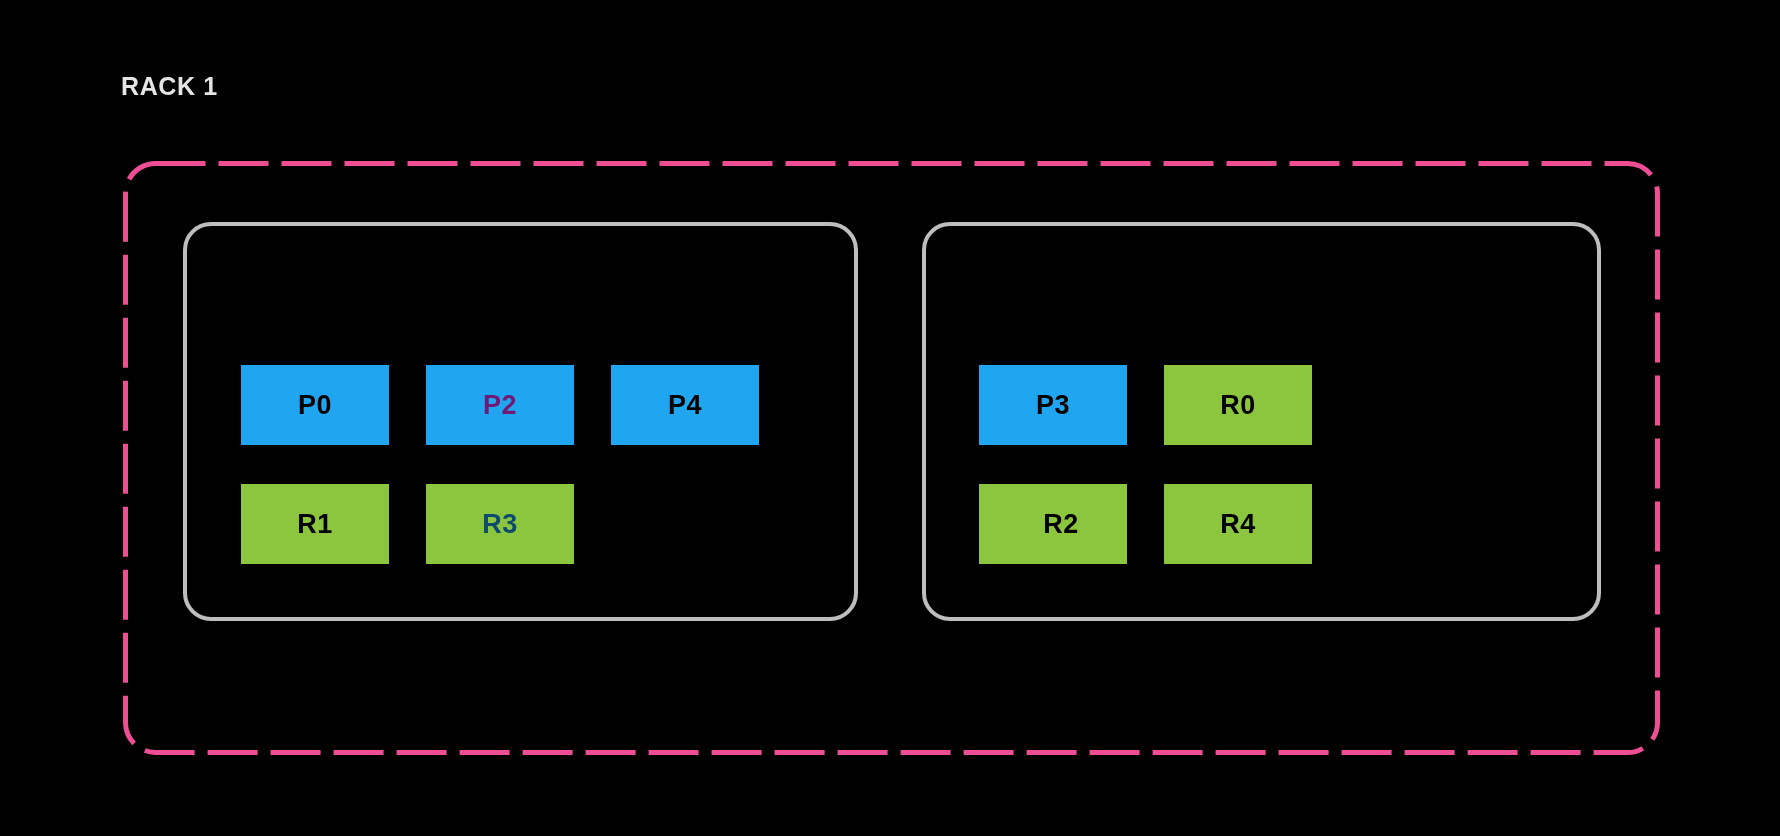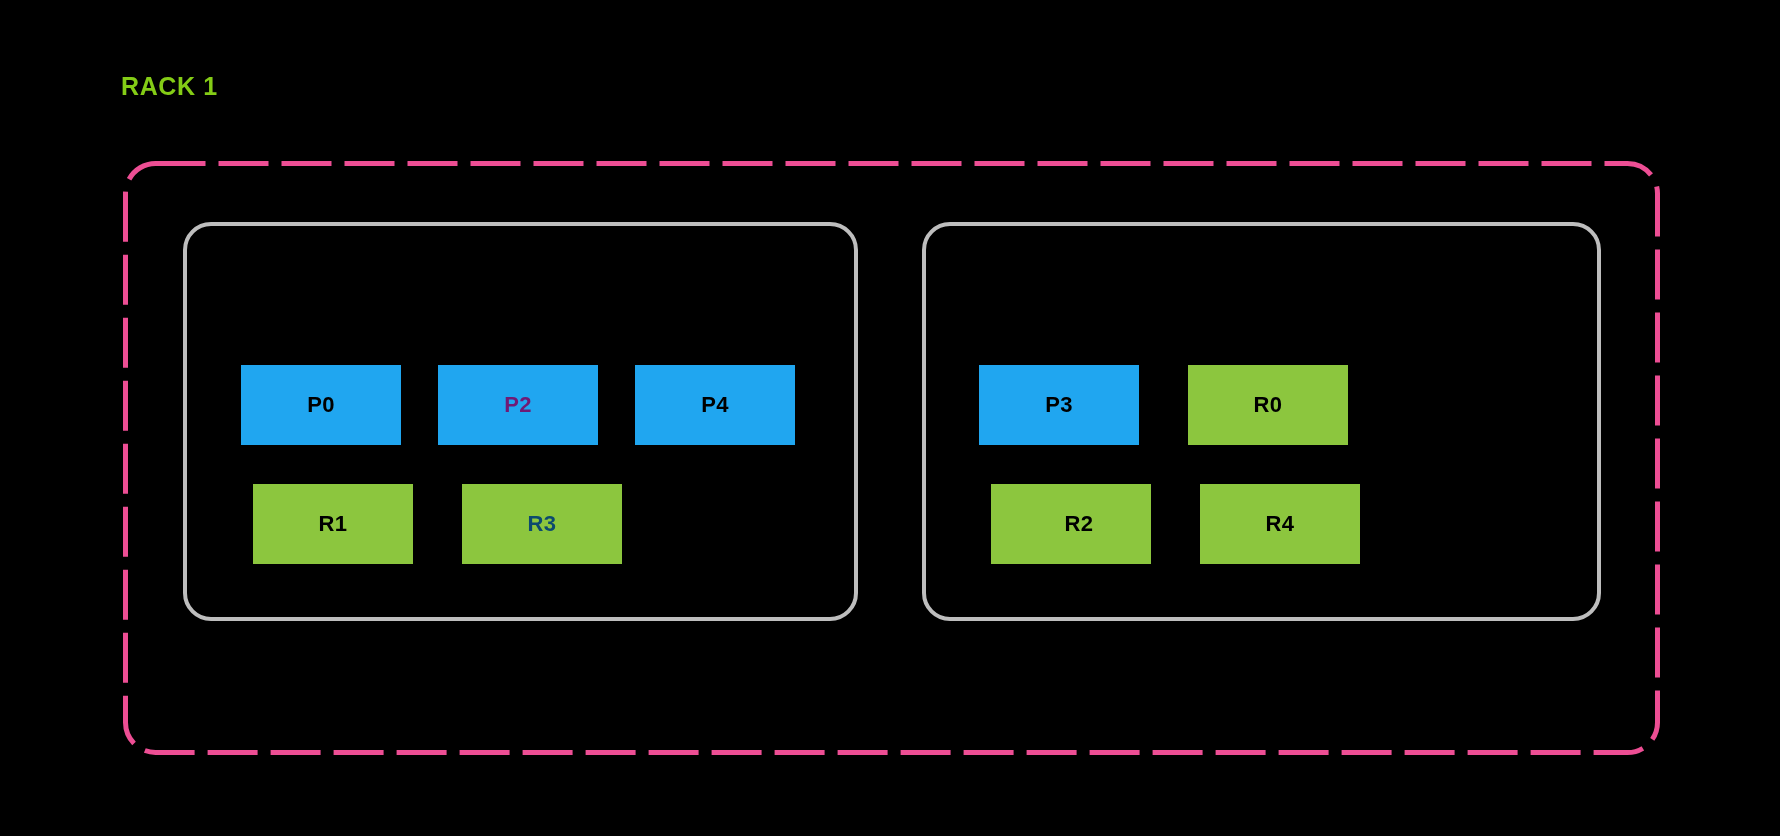--- a/index.html
+++ b/index.html
@@ -70,48 +70,48 @@
     height: 399px;
   }
 
   
   .unit-row {
     position: absolute;
     display: flex;
     gap: 37px;
   }
   .unit-chip {
-    width: 160px;
+    width: 148px;
     height: 80px;
     display: flex;
     align-items: center;
     justify-content: center;
-    font-size: 22px;
+    font-size: 27px;
     font-weight: bold;
     color: #000000;
     letter-spacing: 0.4px;
     box-sizing: border-box;
     user-select: none;
   }
   .unit-chip.partition { background: #20A6F0; }
-  .unit-chip.replica   { background: #8CC63E; margin-left: 12px; }
+  .unit-chip.replica   { background: #8CC63E; }
 
   
   #row-left-top    { left: 241px; top: 365px; }
   #row-left-bottom { left: 241px; top: 484px; }
   
   #row-right-top    { left: 979px; top: 365px; }
   #row-right-bottom { left: 979px; top: 484px; }
 </style>
 </head>
 <body>
 
 <div id="canvas" style="background: rgb(0, 0, 0);">
 
-  <div id="rack-label" style="color: #84cc16;">RACK 1</div>
+  <div id="rack-label" style="color: #e5e5e5;">RACK 1</div>
 
   <div id="rack-boundary">
     <svg viewBox="0 0 1537 594" preserveAspectRatio="none">
       <rect x="2.5" y="2.5" width="1532" height="589" rx="30" ry="30" fill="none" id="boundary-rect" stroke="#ED4E94" stroke-width="5" stroke-dasharray="50 13" stroke-linecap="butt"></rect>
     </svg>
   </div>
 
   <div class="node-box" id="node-box-left" style="border-color: rgb(190, 190, 190);"></div>
 
   <div class="node-box" id="node-box-right" style="border-color: rgb(190, 190, 190);"></div>

